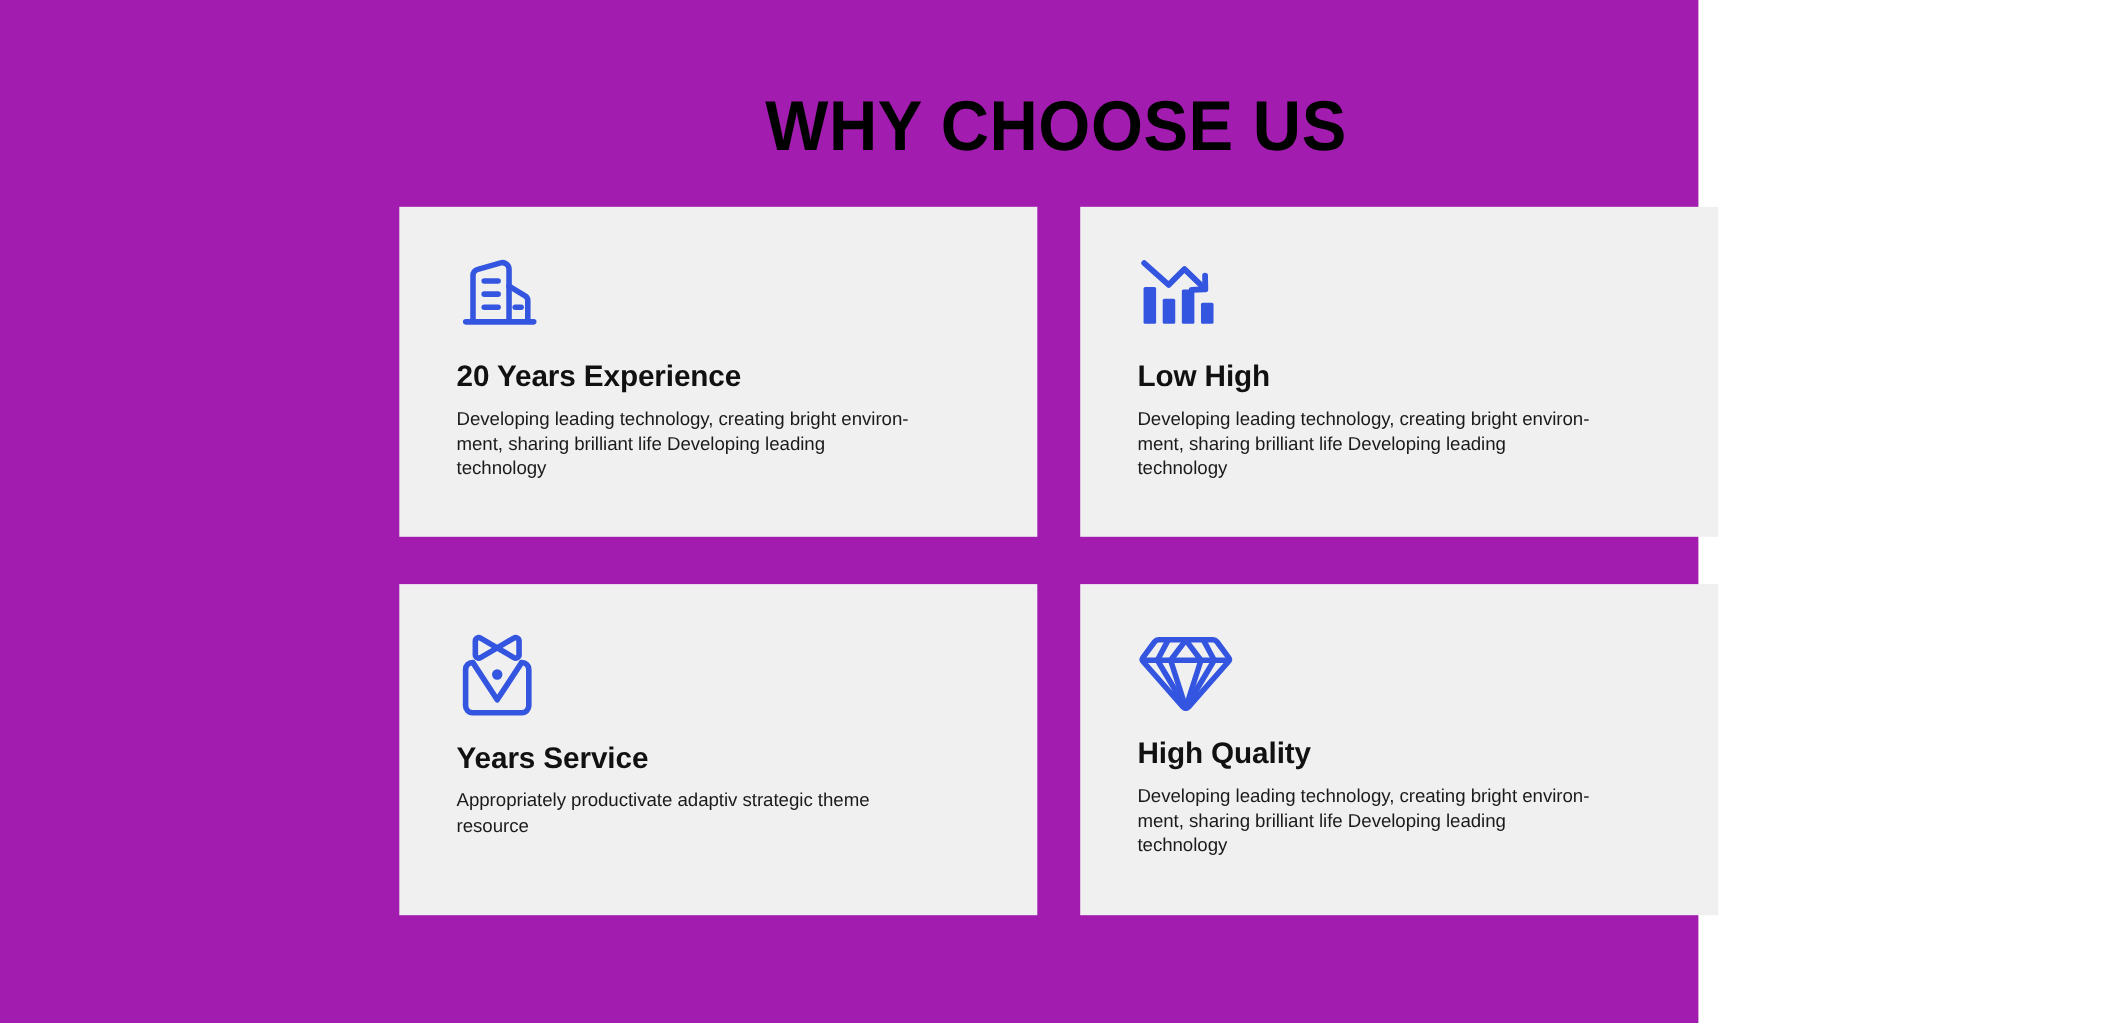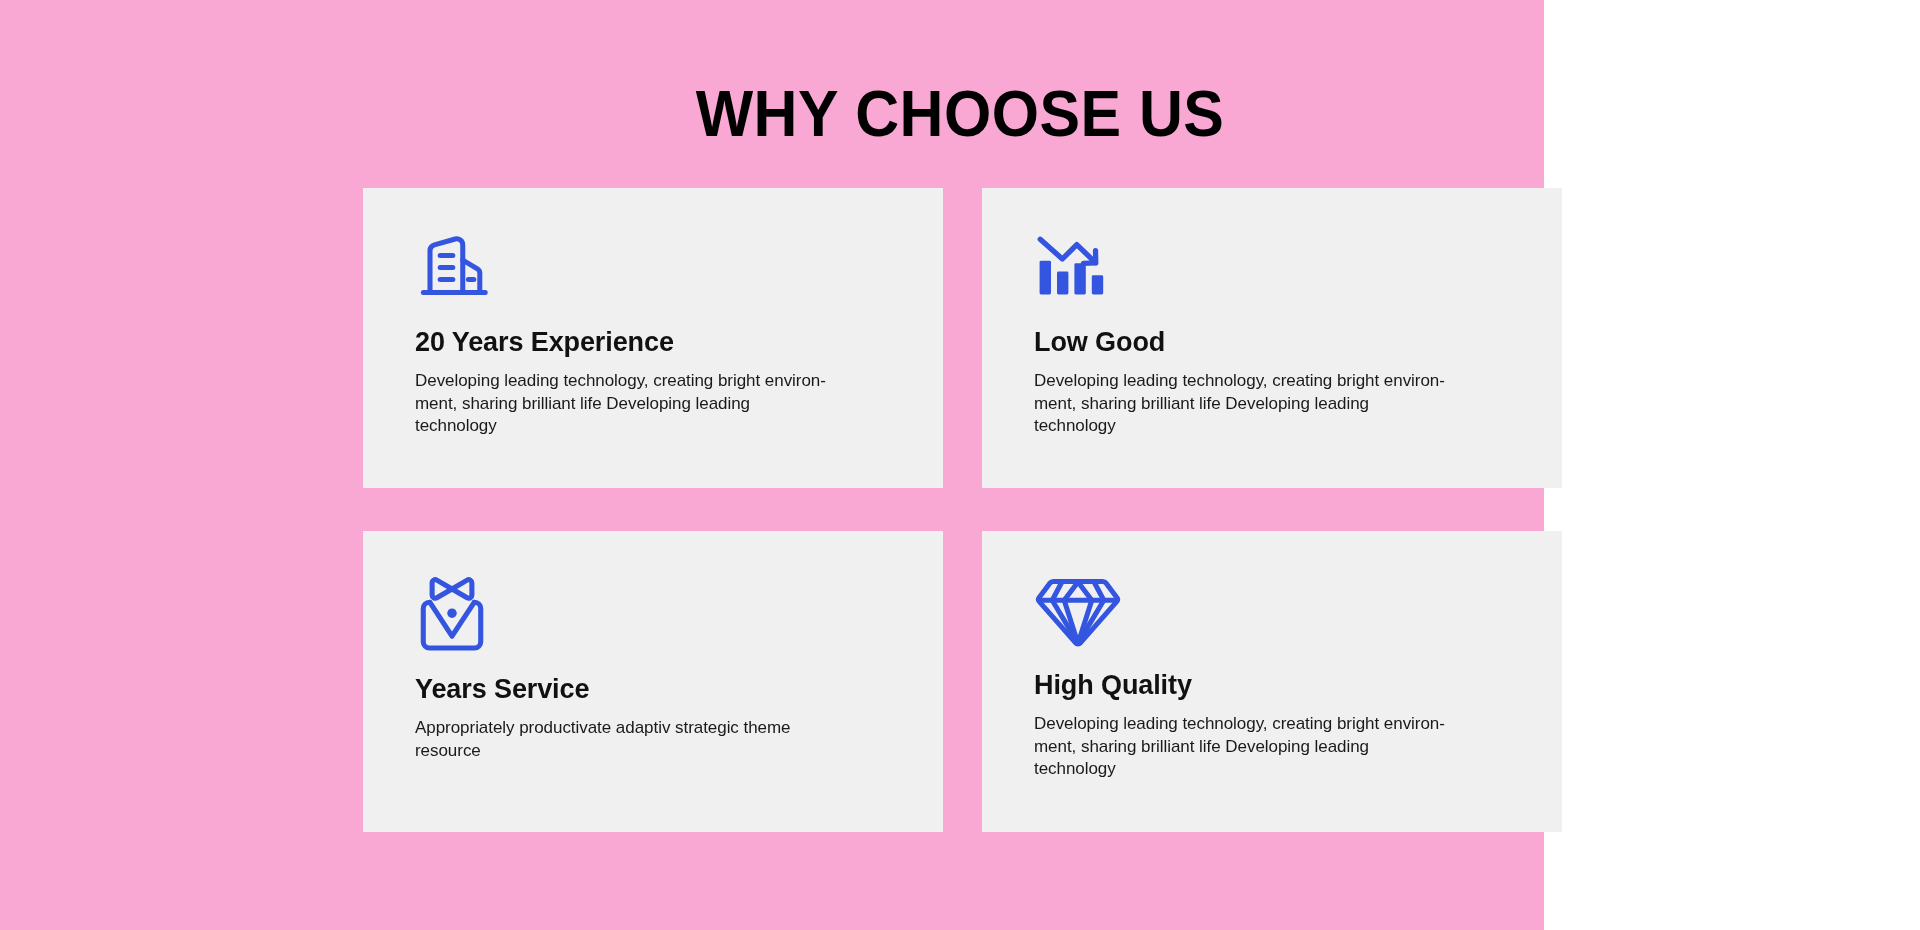--- a/index.html
+++ b/index.html
@@ -14,21 +14,21 @@
 
   body {
     font-family: "Liberation Sans", sans-serif;
     -webkit-font-smoothing: antialiased;
   }
 
   .page {
     position: relative;
     width: 1544px;
     height: 930px;
-    background: #f9a8d4;
+    background: #a21caf;
   }
 
   
   .section-title {
     position: absolute;
     top: 78px;
     left: 0;
     width: 1920px;
     text-align: center;
     font-family: "Liberation Sans", sans-serif;
@@ -129,21 +129,21 @@
       <span class="card-icon">
         <svg viewBox="0 0 62 60" fill="none" stroke="#3355e0" stroke-width="4.4" stroke-linecap="round" stroke-linejoin="round">
           <rect x="4" y="24" width="9.5" height="28" rx="1.2" fill="#3355e0" stroke="none"></rect>
           <rect x="18.5" y="33" width="9.5" height="19" rx="1.2" fill="#3355e0" stroke="none"></rect>
           <rect x="33" y="26" width="9.5" height="26" rx="1.2" fill="#3355e0" stroke="none"></rect>
           <rect x="47.5" y="36" width="9.5" height="16" rx="1.2" fill="#3355e0" stroke="none"></rect>
           <path d="M4.5 6 L23 22.5 L35 10.5 L50.5 25.5"></path>
           <path d="M50.8 25.8 L40.5 26.2 M50.8 25.8 L50.6 15.5" stroke-width="4.4"></path>
         </svg>
       </span>
-      <div class="card-title">Low Good</div>
+      <div class="card-title">Low High</div>
       <div class="card-text">Developing leading technology, creating bright environ-ment, sharing brilliant life Developing leading technology</div>
     </div>
 
     <div class="card card--service">
       <span class="card-icon">
         <svg viewBox="0 0 60 66" fill="none" stroke="#3355e0" stroke-width="4.2" stroke-linecap="round" stroke-linejoin="round">
           <path d="M30 11.5 L17.5 4.2 a2.6 2.6 0 0 0 -3.9 2.3 v10 a2.6 2.6 0 0 0 3.9 2.3 Z"></path>
           <path d="M30 11.5 L42.5 4.2 a2.6 2.6 0 0 1 3.9 2.3 v10 a2.6 2.6 0 0 1 -3.9 2.3 Z"></path>
           <path d="M11.5 22.5 a5.2 5.2 0 0 0 -5.2 5.2 V55 a5.2 5.2 0 0 0 5.2 5.2 h37 A5.2 5.2 0 0 0 53.7 55 V27.7 a5.2 5.2 0 0 0 -5.2 -5.2"></path>
           <path d="M11.8 22.6 L30 50.5 L48.3 22.6"></path>

